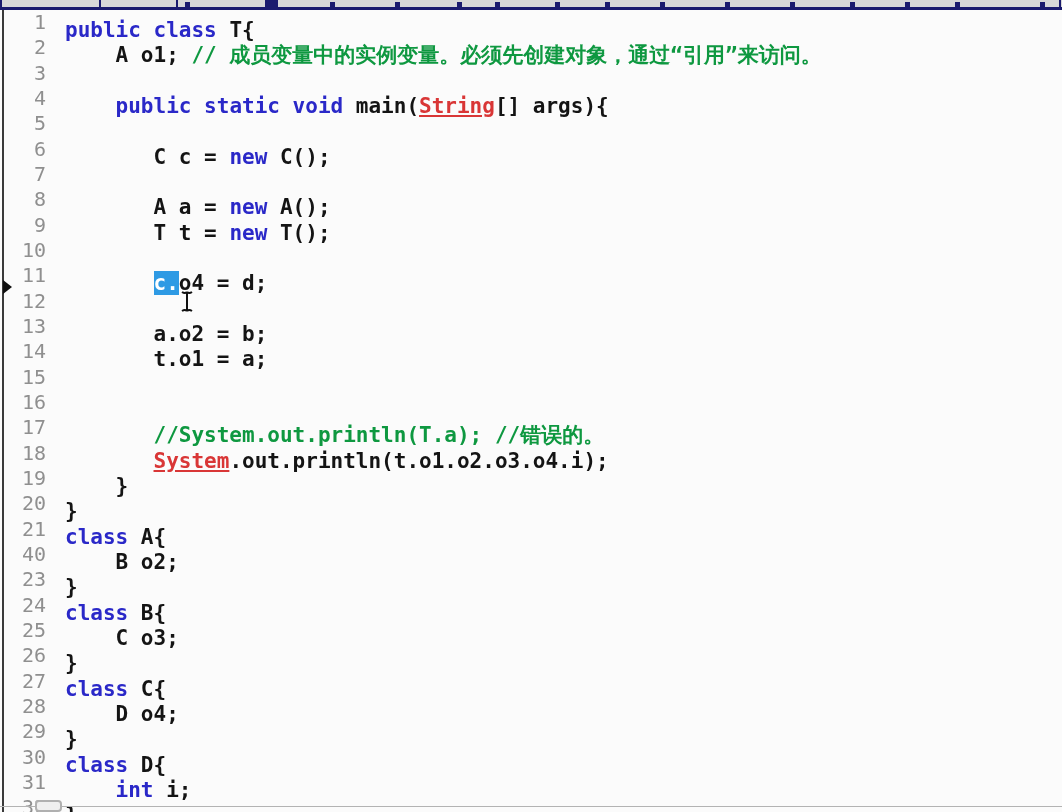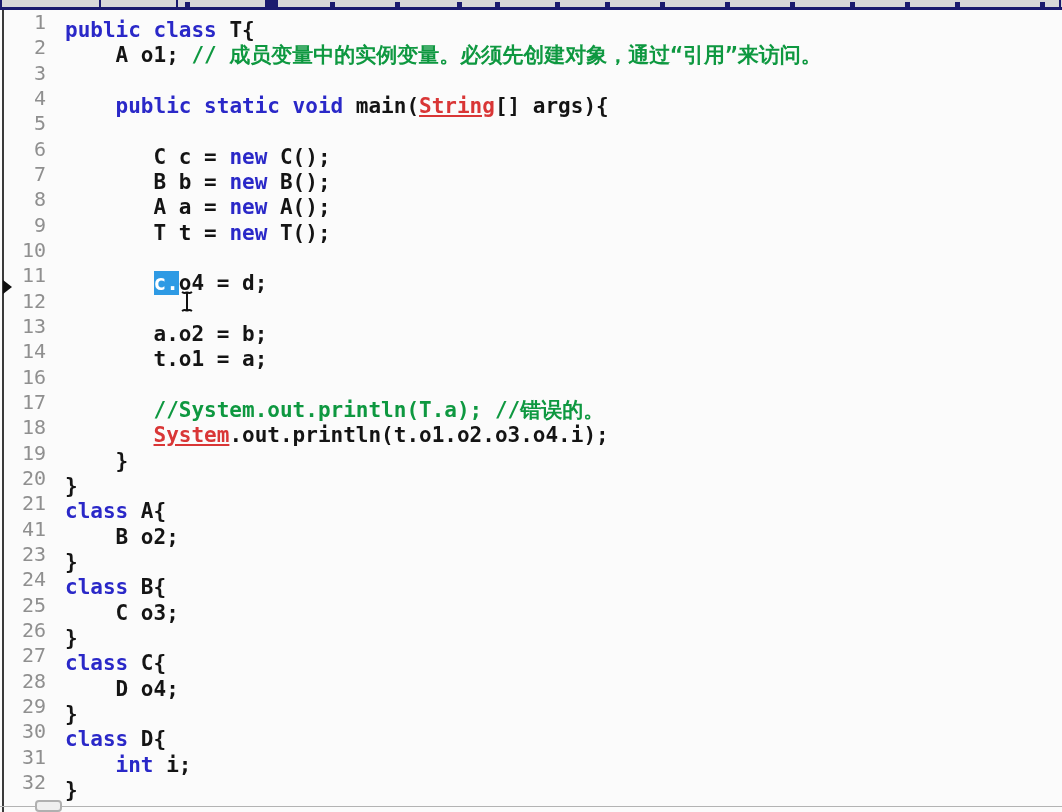--- a/index.html
+++ b/index.html
@@ -87,35 +87,36 @@
 
 <div class="editor">
   <div class="gutter-border"></div>
   <div class="lines">
       <div class="line"><span class="num">1</span><span class="code"><span class="seg-kw">public</span><span class="seg-pl"> </span><span class="seg-kw">class</span><span class="seg-pl"> T{</span></span></div>
       <div class="line"><span class="num">2</span><span class="code"><span class="seg-pl">    A o1; </span><span class="seg-cm">// 成员变量中的实例变量。必须先创建对象，通过“引用”来访问。</span></span></div>
       <div class="line"><span class="num">3</span><span class="code"></span></div>
       <div class="line"><span class="num">4</span><span class="code"><span class="seg-pl">    </span><span class="seg-kw">public</span><span class="seg-pl"> </span><span class="seg-kw">static</span><span class="seg-pl"> </span><span class="seg-kw">void</span><span class="seg-pl"> main(</span><span class="seg-red">String</span><span class="seg-pl">[] args){</span></span></div>
       <div class="line"><span class="num">5</span></div>
       <div class="line"><span class="num">6</span><span class="code"><span class="seg-pl">       C c = </span><span class="seg-kw">new</span><span class="seg-pl"> C();</span></span></div>
-      <div class="line"><span class="num">7</span><span class="code"><span class="seg-pl">       B b = </span><span class="seg-kw">new</span><span class="seg-pl"> B();</span></span></div>
+      <div class="line"><span class="num">7</span></div>
       <div class="line"><span class="num">8</span><span class="code"><span class="seg-pl">       A a = </span><span class="seg-kw">new</span><span class="seg-pl"> A();</span></span></div>
       <div class="line"><span class="num">9</span><span class="code"><span class="seg-pl">       T t = </span><span class="seg-kw">new</span><span class="seg-pl"> T();</span></span></div>
       <div class="line"><span class="num">10</span><span class="code"></span></div>
       <div class="line"><span class="num">11</span><span class="code"><span class="seg-pl">       </span><span class="seg-sel">c.</span><span class="seg-pl">o4 = d;</span></span></div>
       <div class="line"><span class="num">12</span></div>
       <div class="line"><span class="num">13</span><span class="code"><span class="seg-pl">       a.o2 = b;</span></span></div>
       <div class="line"><span class="num">14</span><span class="code"><span class="seg-pl">       t.o1 = a;</span></span></div>
+      <div class="line"><span class="num">15</span><span class="code"></span></div>
       <div class="line"><span class="num">16</span><span class="code"><span class="seg-pl">       </span></span></div>
       <div class="line"><span class="num">17</span><span class="code"><span class="seg-pl">       </span><span class="seg-cm">//System.out.println(T.a); //错误的。</span></span></div>
       <div class="line"><span class="num">18</span><span class="code"><span class="seg-pl">       </span><span class="seg-red">System</span><span class="seg-pl">.out.println(t.o1.o2.o3.o4.i);</span></span></div>
       <div class="line"><span class="num">19</span><span class="code"><span class="seg-pl">    }</span></span></div>
       <div class="line"><span class="num">20</span><span class="code"><span class="seg-pl">}</span></span></div>
       <div class="line"><span class="num">21</span><span class="code"><span class="seg-kw">class</span><span class="seg-pl"> A{</span></span></div>
-      <div class="line"><span class="num">41</span><span class="code"><span class="seg-pl">    B o2;</span></span></div>
+      <div class="line"><span class="num">40</span><span class="code"><span class="seg-pl">    B o2;</span></span></div>
       <div class="line"><span class="num">23</span><span class="code"><span class="seg-pl">}</span></span></div>
       <div class="line"><span class="num">24</span><span class="code"><span class="seg-kw">class</span><span class="seg-pl"> B{</span></span></div>
       <div class="line"><span class="num">25</span><span class="code"><span class="seg-pl">    C o3;</span></span></div>
       <div class="line"><span class="num">26</span><span class="code"><span class="seg-pl">}</span></span></div>
       <div class="line"><span class="num">27</span><span class="code"><span class="seg-kw">class</span><span class="seg-pl"> C{</span></span></div>
       <div class="line"><span class="num">28</span><span class="code"><span class="seg-pl">    D o4;</span></span></div>
       <div class="line"><span class="num">29</span><span class="code"><span class="seg-pl">}</span></span></div>
       <div class="line"><span class="num">30</span><span class="code"><span class="seg-kw">class</span><span class="seg-pl"> D{</span></span></div>
       <div class="line"><span class="num">31</span><span class="code"><span class="seg-pl">    </span><span class="seg-kw">int</span><span class="seg-pl"> i;</span></span></div>
       <div class="line"><span class="num">32</span><span class="code"><span class="seg-pl">}</span></span></div>

